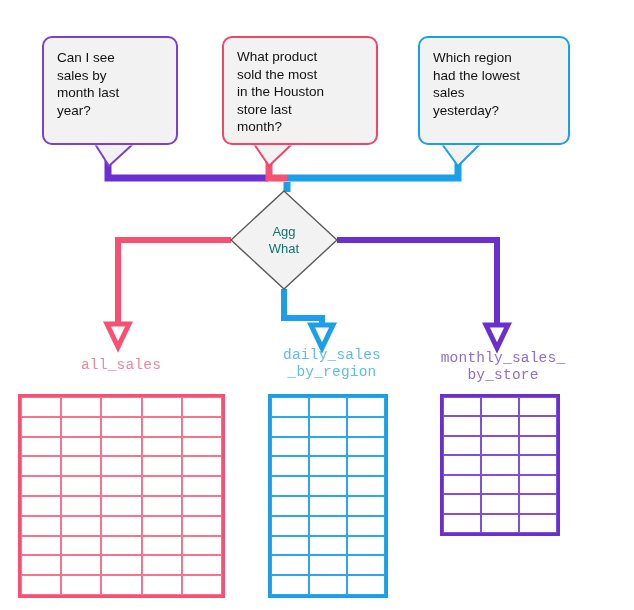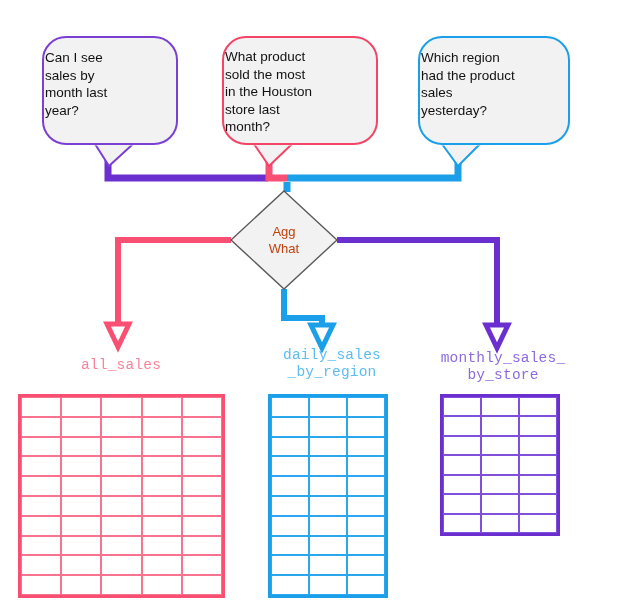--- a/index.html
+++ b/index.html
@@ -25,24 +25,24 @@
     height: 610px;
   }
 
   
   .bubble {
     position: absolute;
     box-sizing: border-box;
     background: #f2f2f2;
     border-style: solid;
     border-width: 2px;
-    border-radius: 24px;
+    border-radius: 10px;
     display: flex;
     align-items: flex-start;
-    padding: 11px 13px 8px 1px;
+    padding: 11px 13px 8px 13px;
   }
   .bubble-text {
     font-family: "Liberation Sans", sans-serif;
     font-size: 13.5px;
     line-height: 17.5px;
     color: #111111;
     white-space: pre-line;
     text-align: left;
   }
 
@@ -64,21 +64,21 @@
     top: 0;
     width: 106px;
     height: 98px;
     display: flex;
     flex-direction: column;
     align-items: center;
     justify-content: center;
     font-family: "Liberation Sans", sans-serif;
     font-size: 13px;
     line-height: 17px;
-    color: #c2410c;
+    color: #0f766e;
     pointer-events: none;
   }
 
   
   .table-caption {
     position: absolute;
     font-family: "Liberation Mono", monospace;
     font-size: 14.5px;
     line-height: 17px;
     text-align: center;
@@ -179,21 +179,21 @@
   <div class="bubble" id="bubble-product">
     <div class="bubble-text">What product
 sold the most
 in the Houston
 store last
 month?</div>
   </div>
 
   <div class="bubble" id="bubble-region">
     <div class="bubble-text">Which region
-had the product
+had the lowest
 sales
 yesterday?</div>
   </div>
 
   <div id="diamond-wrap">
     <div id="diamond-label">
       <span>Agg</span>
       <span>What</span>
     </div>
   </div>

